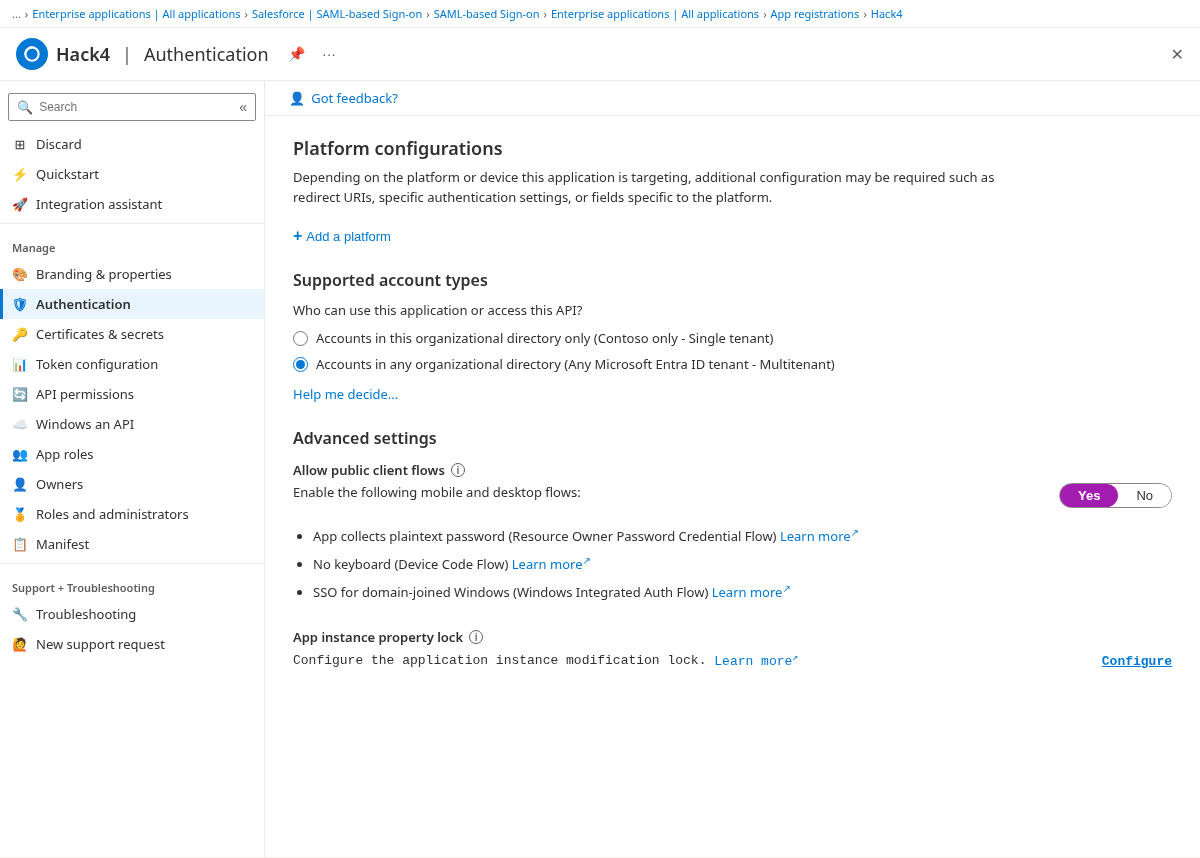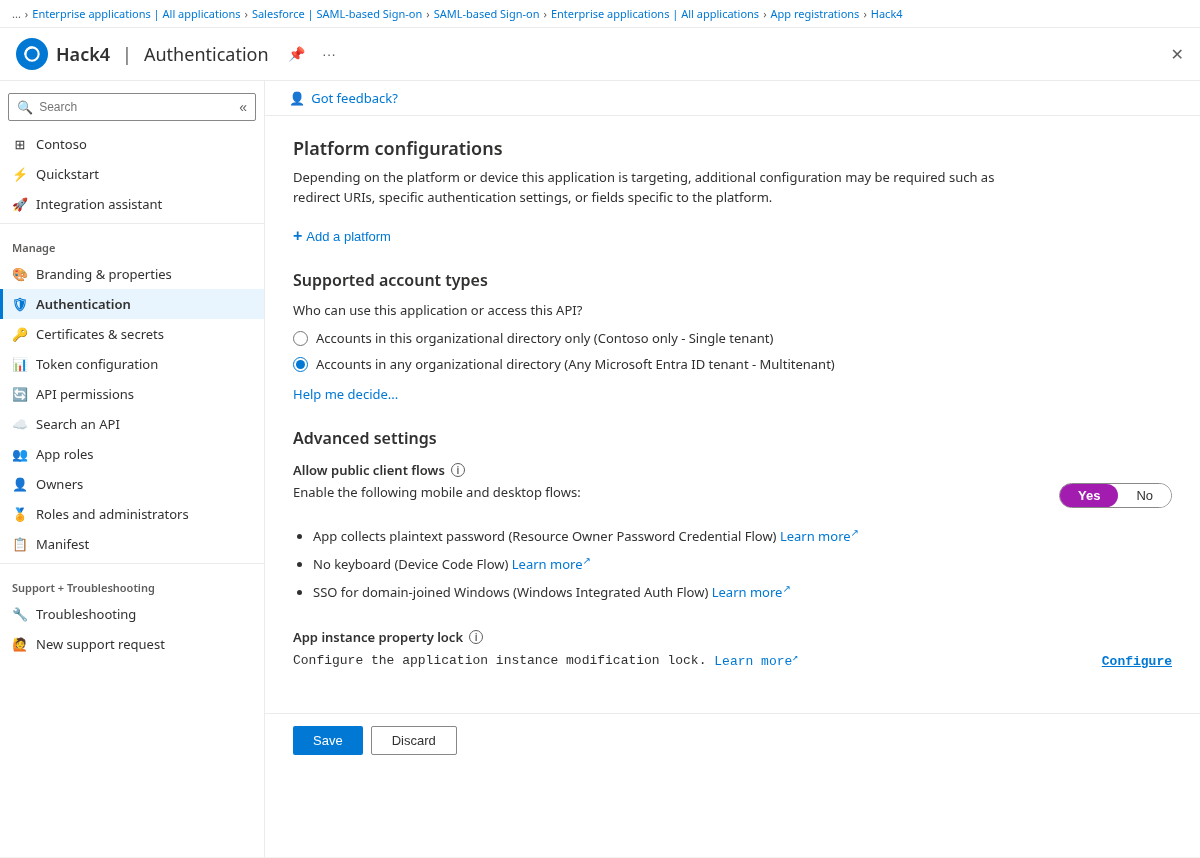--- a/index.html
+++ b/index.html
@@ -163,21 +163,21 @@
 
   <div class="sidebar">
     <div class="search-box">
       <span>🔍</span>
       <input type="text" placeholder="Search" style="">
       <button class="collapse-btn">«</button>
     </div>
 
     <div class="sidebar-item">
       <span class="sidebar-icon">⊞</span>
-      <span>Contoso</span>
+      <span>Discard</span>
     </div>
     <div class="sidebar-item">
       <span class="sidebar-icon" style="color:#0078d4;">⚡</span>
       <span>Quickstart</span>
     </div>
     <div class="sidebar-item">
       <span class="sidebar-icon" style="color:#e03e1a;">🚀</span>
       <span>Integration assistant</span>
     </div>
 
@@ -199,21 +199,21 @@
     <div class="sidebar-item">
       <span class="sidebar-icon" style="color:#0078d4;">📊</span>
       <span>Token configuration</span>
     </div>
     <div class="sidebar-item">
       <span class="sidebar-icon" style="color:#0078d4;">🔄</span>
       <span>API permissions</span>
     </div>
     <div class="sidebar-item">
       <span class="sidebar-icon" style="color:#0078d4;">☁️</span>
-      <span>Search an API</span>
+      <span>Windows an API</span>
     </div>
     <div class="sidebar-item">
       <span class="sidebar-icon" style="color:#0078d4;">👥</span>
       <span>App roles</span>
     </div>
     <div class="sidebar-item">
       <span class="sidebar-icon" style="color:#0078d4;">👤</span>
       <span>Owners</span>
     </div>
     <div class="sidebar-item">
@@ -311,18 +311,14 @@
             <div class="lock-desc">
               <span>Configure the application instance modification lock. </span>
               <a class="help-link" href="#">Learn more<span class="external-icon">↗</span></a>
             </div>
             <a class="configure-link" href="#">Configure</a>
           </div>
         </div>
       </div>
     </div>
 
-    <div class="footer">
-      <button class="save-btn">Save</button>
-      <button class="discard-btn">Discard</button>
-    </div>
   </div>
 </div>
 
 </body></html>

